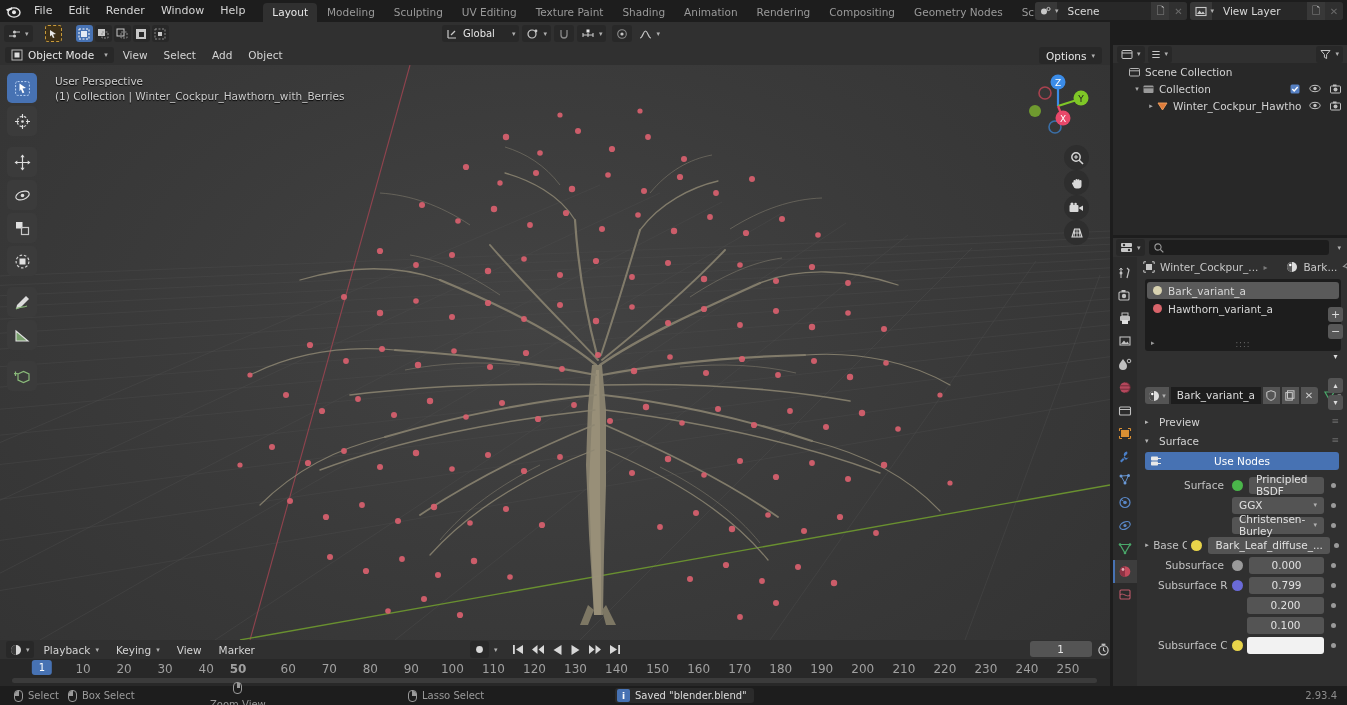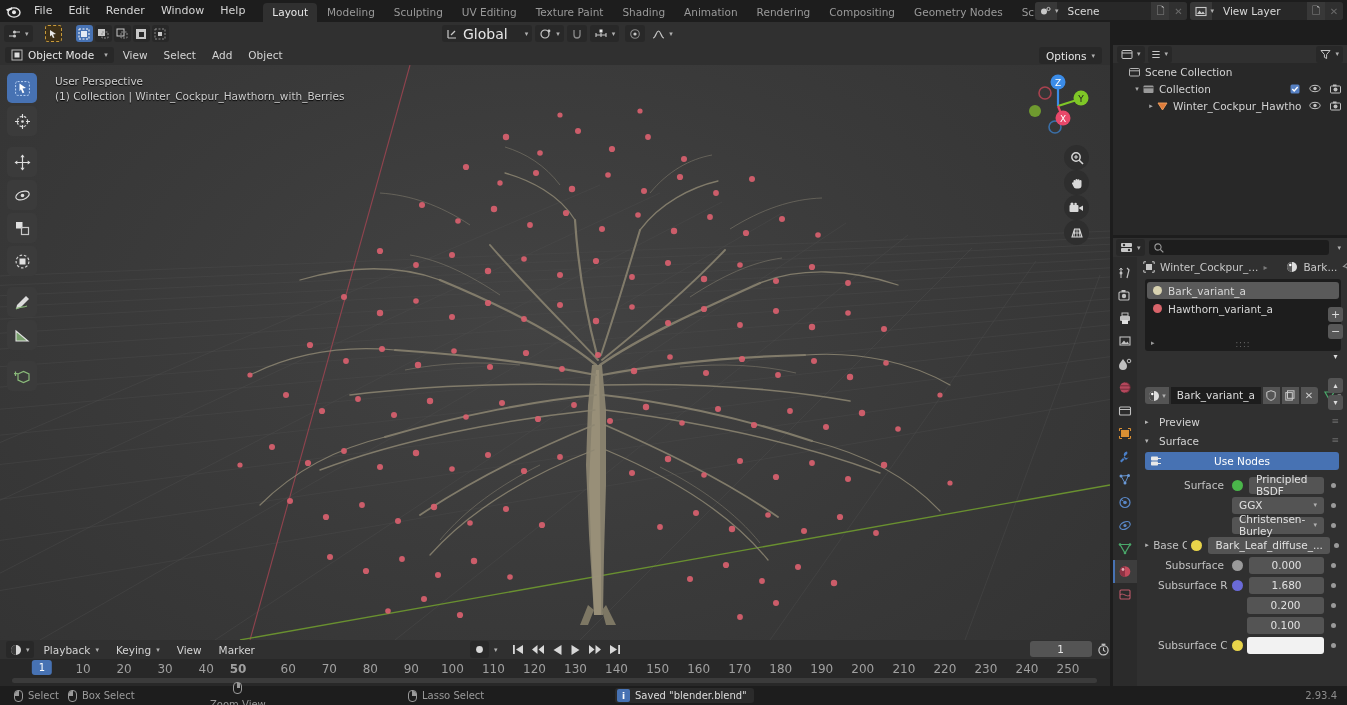--- a/index.html
+++ b/index.html
@@ -269,21 +269,21 @@
           </svg>
       </div>
     </div>
 
     <div style="position:absolute;left:442px;display:flex;align-items:center;gap:3px;">
       <div class="hdr-btn" style="gap:5px">
         <svg width="12" height="12" viewBox="0 0 12 12">
             <path d="M2 10 L2 2 M2 10 L10 10" stroke="#c8c8c8" stroke-width="1.2"></path>
             <path d="M5 7 L9 3" stroke="#c8c8c8" stroke-width="1.2"></path>
           </svg>
-        <span style="font-size:14px">Global</span>
+        <span style="font-size:10px">Global</span>
         <span class="caret" style="margin-left:12px">▾</span>
       </div>
       <div class="hdr-btn">
         <svg width="13" height="12" viewBox="0 0 13 12">
             <circle cx="6" cy="6" r="4" fill="none" stroke="#c8c8c8" stroke-width="1.2"></circle>
             <circle cx="10" cy="3" r="1.4" fill="#c8c8c8"></circle>
           </svg>
         <span class="caret">▾</span>
       </div>
       <div class="hdr-btn" style="background:#282828">
@@ -1249,21 +1249,21 @@
             </div>
             <span class="linkdot">
               <i></i>
             </span>
           </div>
           <div class="prow">
             <span class="ptri"></span>
             <span class="plabel">Subsurface Ra...</span>
             <span class="pdot" style="background: rgb(106, 106, 216); margin-right: 2px;"></span>
             <div class="pfield center">
-              <span>1.680</span>
+              <span>0.799</span>
             </div>
             <span class="linkdot">
               <i></i>
             </span>
           </div>
           <div class="prow" style="margin-left: 8px;">
             <span class="ptri"></span>
             <span class="plabel"></span>
             <span style="width: 11px; flex: 0 0 auto;"></span>
             <div class="pfield center">

